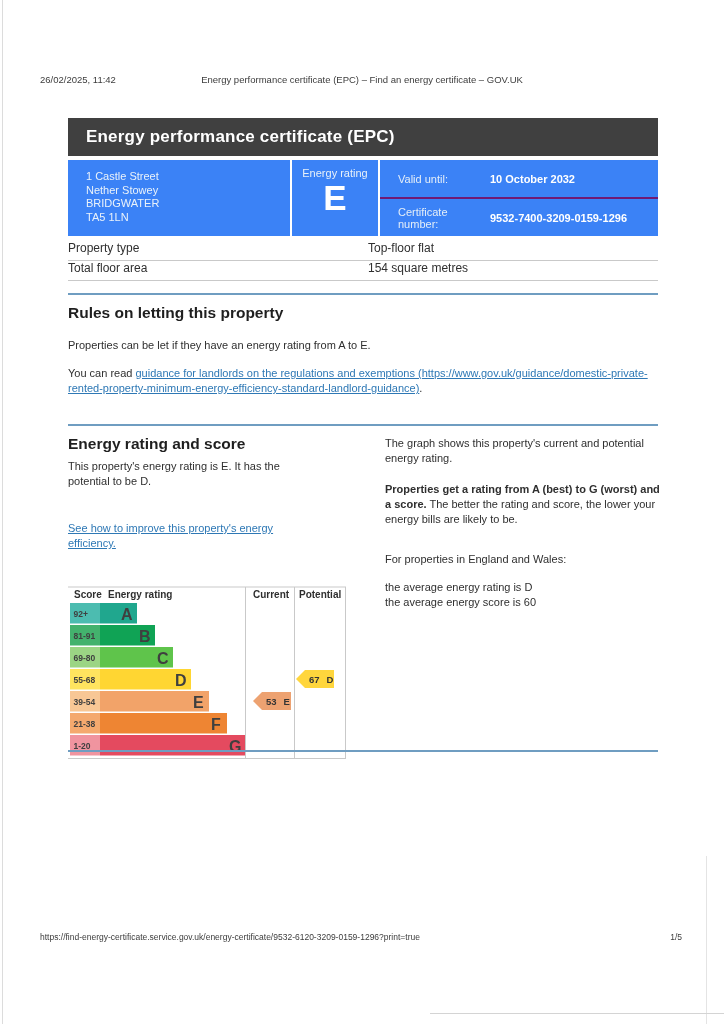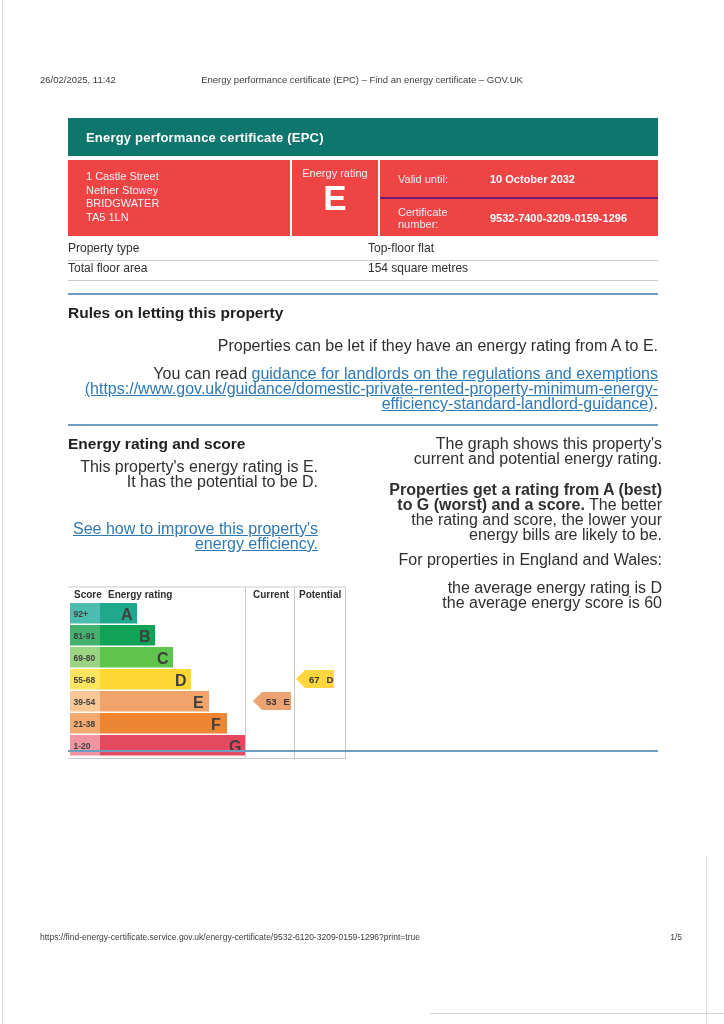--- a/index.html
+++ b/index.html
@@ -10,26 +10,26 @@
   .print-meta{position:absolute;top:74px;left:40px;right:40px;height:14px;font-size:9.5px;color:#3c3c3c;}
   .pm-date{position:absolute;left:0;top:0;}
   .pm-title{position:absolute;left:0;right:0;top:0;text-align:center;}
   .print-footer{position:absolute;top:932px;left:40px;right:42px;font-size:8.5px;color:#3c3c3c;}
   .pf-url{position:absolute;left:0;top:0;}
   .pf-page{position:absolute;right:0;top:0;}
 
   .content{position:absolute;left:68px;top:118px;width:590px;}
 
   
-  .banner{position:absolute;left:0;top:0;width:590px;height:38px;background:#0f766e;
+  .banner{position:absolute;left:0;top:0;width:590px;height:38px;background:#404040;
           color:#fff;display:flex;align-items:center;box-sizing:border-box;padding-left:18px;
-          font-size:13px;font-weight:bold;letter-spacing:.2px;}
-
-  
-  .summary{position:absolute;left:0;top:42px;width:590px;height:76px;background:#ef4444;
+          font-size:17px;font-weight:bold;letter-spacing:.2px;}
+
+  
+  .summary{position:absolute;left:0;top:42px;width:590px;height:76px;background:#3b82f6;
            display:flex;color:#fff;}
   .addr{width:222px;box-sizing:border-box;padding:10px 0 0 18px;font-size:11px;line-height:13.5px;color:#eaf2fa;}
   .rating-box{width:88px;box-sizing:border-box;border-left:2px solid #fff;text-align:center;padding-top:7px;}
   .rating-label{font-size:11px;color:#e8f1f9;}
   .rating-value{font-size:35px;font-weight:bold;line-height:38px;}
   .details{flex:1;border-left:2px solid #fff;display:flex;flex-direction:column;}
   .det-row{flex:1;display:flex;align-items:center;box-sizing:border-box;padding-left:18px;font-size:11px;}
   .det-row + .det-row{border-top:2px solid #701a75;}
   .det-label{width:92px;color:#e4eef8;}
   .det-value{font-weight:bold;}
@@ -37,21 +37,21 @@
   
   .prop-table{position:absolute;left:0;top:123px;width:590px;}
   .prop-row{display:flex;align-items:flex-start;height:19px;border-bottom:1px solid #c9c9c9;font-size:12px;}
   .prop-label{width:300px;}
 
   .hr-blue{position:absolute;left:0;width:590px;height:0;border-top:2px solid #6f9dc1;}
   .hr1{top:175px;} .hr2{top:306px;} .hr3{top:632px;}
 
   h2.sect{position:absolute;left:0;margin:0;font-size:15.5px;font-weight:bold;color:#1f1f1f;}
   .rules-h{top:186px;}
-  .p{position:absolute;left:0;font-size:16px;line-height:15px;color:#2f2f2f;text-align:right;}
+  .p{position:absolute;left:0;font-size:11px;line-height:15px;color:#2f2f2f;}
   .rules-p1{top:220px;width:590px;}
   .rules-p2{top:248px;width:590px;}
   a.lnk{color:#2e78b5;text-decoration:underline;cursor:pointer;}
 
   .rating-h{top:317px;}
   .left-p{top:341px;width:250px;}
   .left-link{top:403px;width:250px;display:block;}
 
   .rcol-p1{left:317px;top:318px;width:277px;}
   .rcol-p2{left:317px;top:364px;width:277px;}

